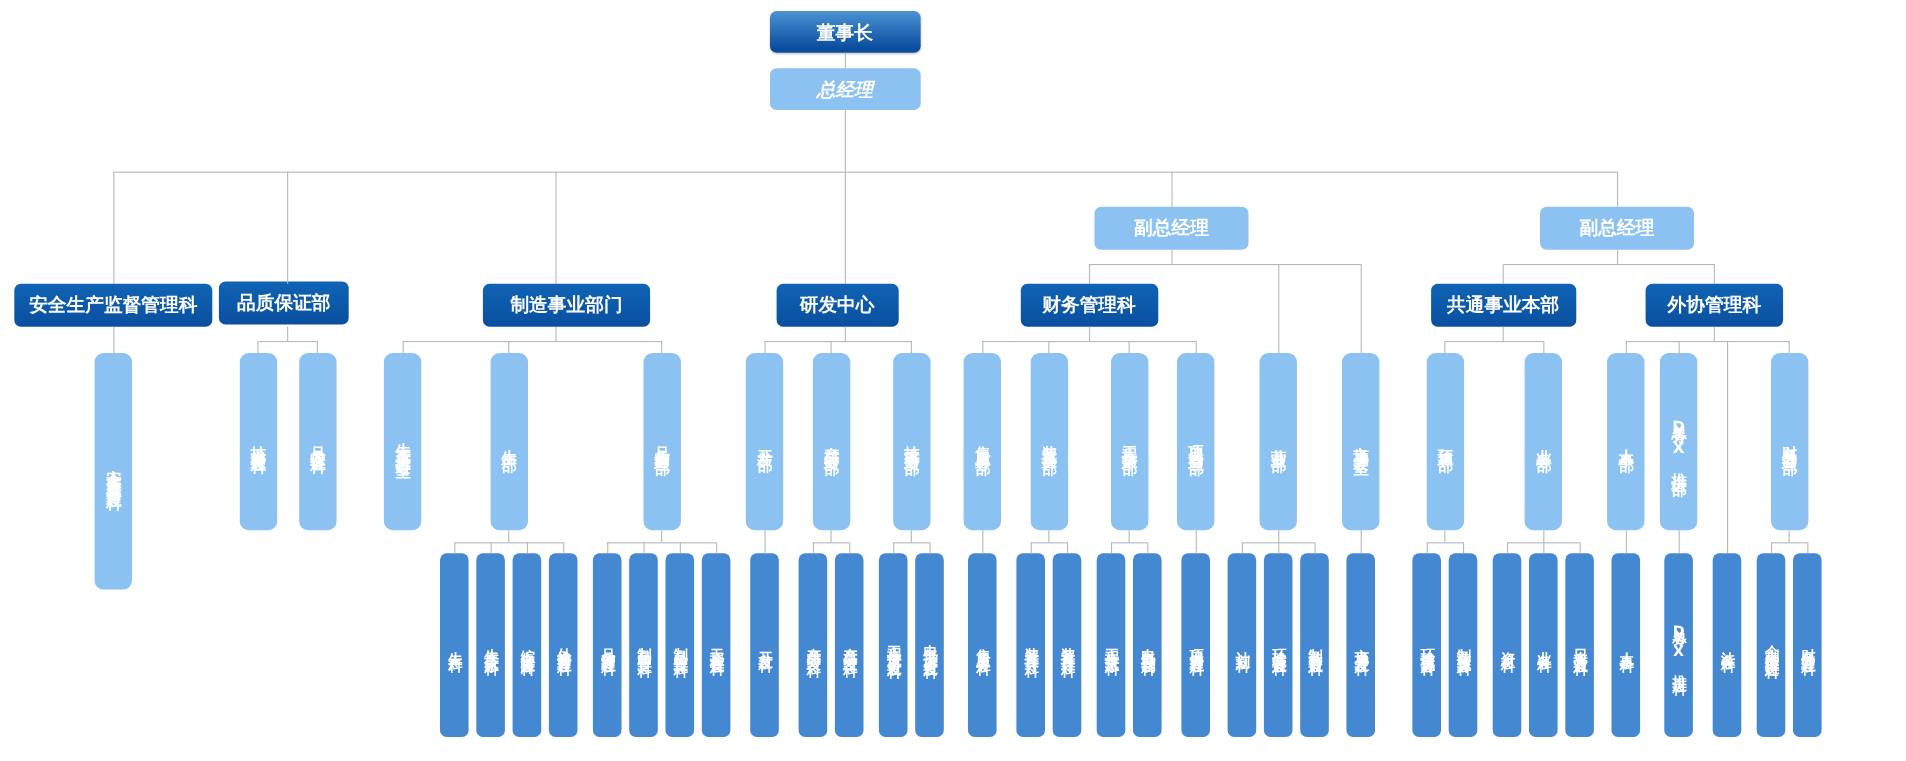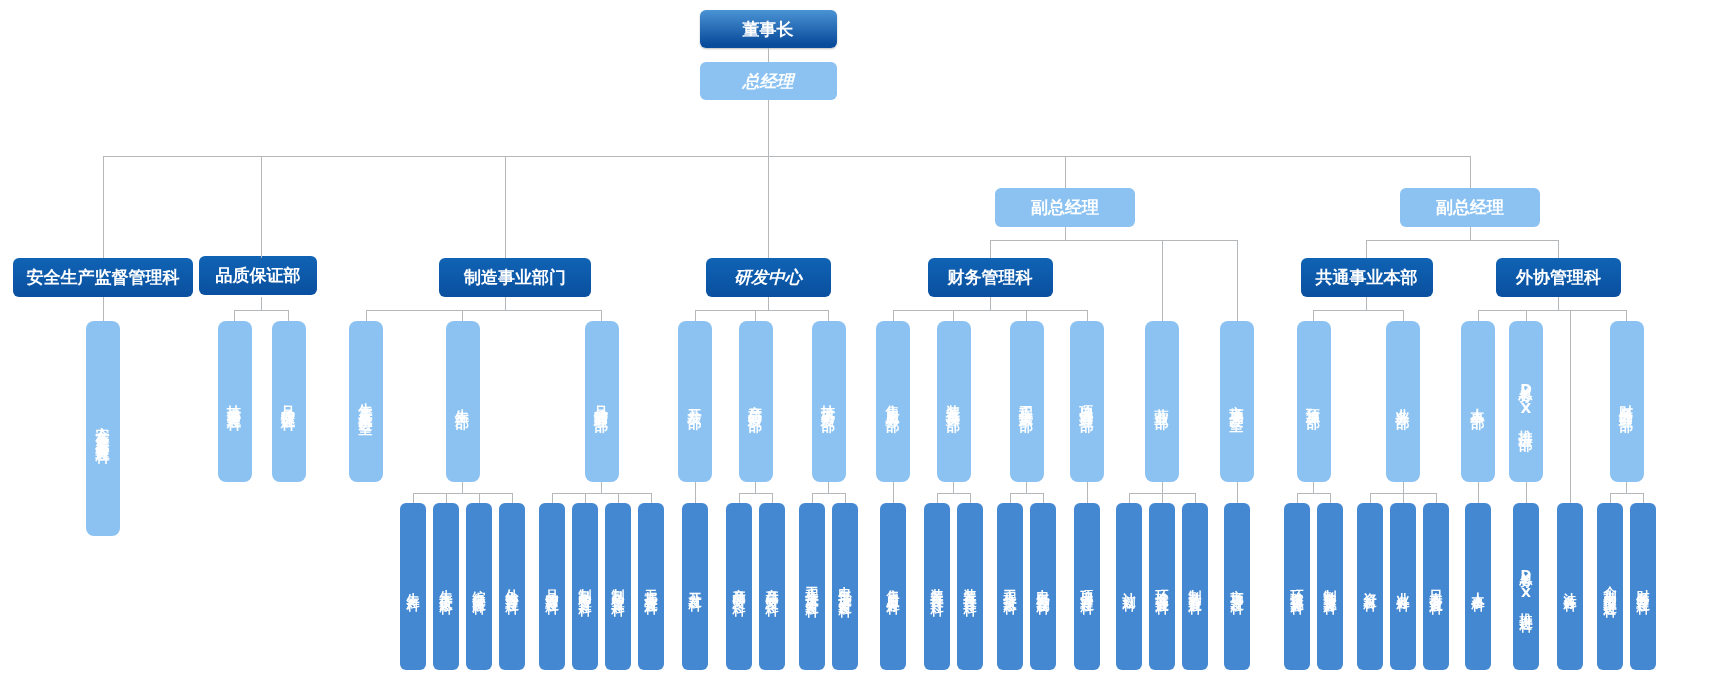--- a/index.html
+++ b/index.html
@@ -89,21 +89,21 @@
     <div class="line" style="left: 552px; top: 492.5px; width: 99px; height: 1px;"></div>
     <div class="line" style="left: 551.5px; top: 493px; width: 1px; height: 10px;"></div>
     <div class="line" style="left: 584.5px; top: 493px; width: 1px; height: 10px;"></div>
     <div class="line" style="left: 617.5px; top: 493px; width: 1px; height: 10px;"></div>
     <div class="line" style="left: 650.5px; top: 493px; width: 1px; height: 10px;"></div>
     <div class="line" style="left: 504.5px; top: 297px; width: 1px; height: 13px;"></div>
     <div class="line" style="left: 366px; top: 309.5px; width: 235.5px; height: 1px;"></div>
     <div class="line" style="left: 365.5px; top: 310px; width: 1px; height: 11px;"></div>
     <div class="line" style="left: 462px; top: 310px; width: 1px; height: 11px;"></div>
     <div class="line" style="left: 601px; top: 310px; width: 1px; height: 11px;"></div>
-    <div class="node dept" style="left: 705.5px; top: 258px; width: 125px; height: 39px; font-style: italic;">
+    <div class="node dept" style="left: 705.5px; top: 258px; width: 111px; height: 39px;">
       <span class="htext">研发中心</span>
     </div>
     <div class="node branch" style="left: 678px; top: 321px; width: 34px; height: 161px;">
       <span class="vtext">开发部</span>
     </div>
     <div class="node section" style="left: 682px; top: 503px; width: 26px; height: 167px;">
       <span class="vtext">开发科</span>
     </div>
     <div class="line" style="left: 694.5px; top: 482px; width: 1px; height: 21px;"></div>
     <div class="node branch" style="left: 738.5px; top: 321px; width: 34px; height: 161px;">

